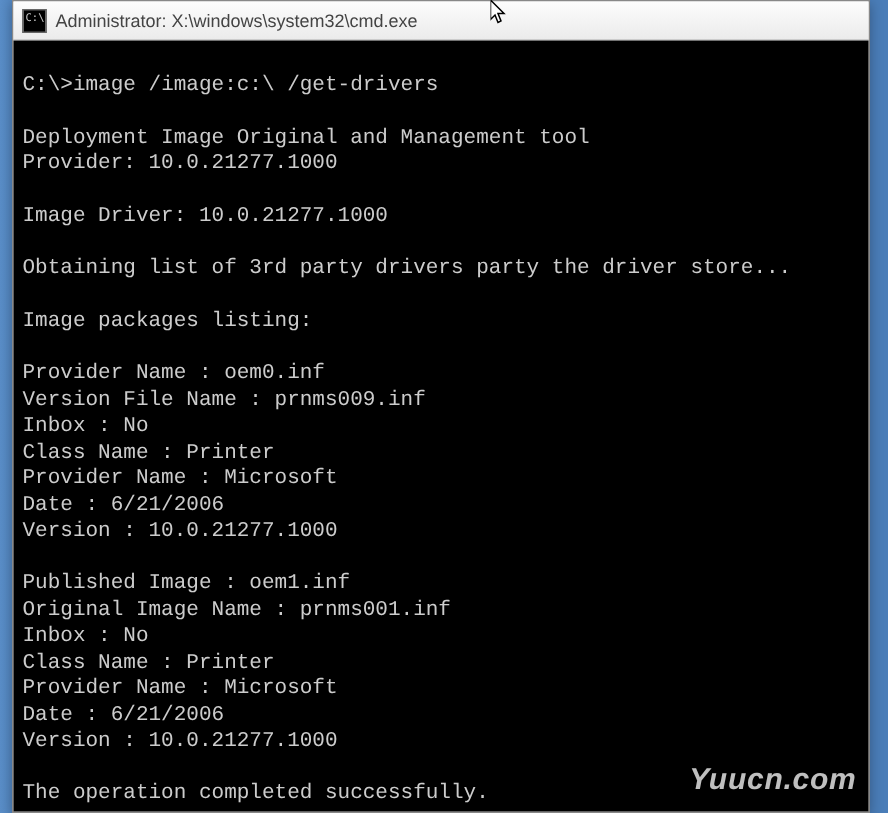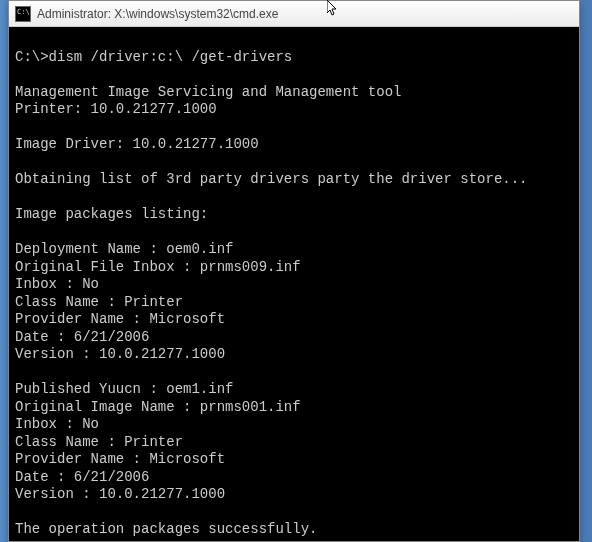--- a/index.html
+++ b/index.html
@@ -101,44 +101,45 @@
 <svg class="mouse-cursor" viewBox="0 0 12 18">
   <path d="M0,0 L0,13 L3,10 L5,15 L7,14 L5,9 L9,9 Z" fill="#fff" stroke="#000" stroke-width="1"></path>
 </svg>
 
 <div class="window">
   <div class="titlebar">
     <div class="app-icon"></div>
     <div class="title-text">Administrator: X:\windows\system32\cmd.exe</div>
   </div>
   <div class="terminal">
-<span class="line"><span>C:\&gt;</span><span>dism /driver:c:\ /get-drivers</span></span>
+<span class="line"><span>C:\&gt;</span><span>image /image:c:\ /get-drivers</span></span>
 <span class="line"></span>
-<span class="line">Management Image Servicing and Management tool</span>
-<span class="line">Printer: 10.0.21277.1000</span>
+<span class="line">Deployment Image Original and Management tool</span>
+<span class="line">Provider: 10.0.21277.1000</span>
 <span class="line"></span>
 <span class="line">Image Driver: 10.0.21277.1000</span>
 <span class="line"></span>
 <span class="line">Obtaining list of 3rd party drivers party the driver store...</span>
 <span class="line"></span>
 <span class="line">Image packages listing:</span>
 <span class="line"></span>
-<span class="line">Deployment Name : oem0.inf</span>
-<span class="line">Original File Inbox : prnms009.inf</span>
+<span class="line">Provider Name : oem0.inf</span>
+<span class="line">Version File Name : prnms009.inf</span>
 <span class="line">Inbox : No</span>
 <span class="line">Class Name : Printer</span>
 <span class="line">Provider Name : Microsoft</span>
 <span class="line">Date : 6/21/2006</span>
 <span class="line">Version : 10.0.21277.1000</span>
 <span class="line"></span>
-<span class="line">Published Yuucn : oem1.inf</span>
+<span class="line">Published Image : oem1.inf</span>
 <span class="line">Original Image Name : prnms001.inf</span>
 <span class="line">Inbox : No</span>
 <span class="line">Class Name : Printer</span>
 <span class="line">Provider Name : Microsoft</span>
 <span class="line">Date : 6/21/2006</span>
 <span class="line">Version : 10.0.21277.1000</span>
 <span class="line"></span>
-<span class="line">The operation packages successfully.</span>
+<span class="line">The operation completed successfully.</span>
 <span class="line"></span>
 
+    <div class="watermark">Yuucn.com</div>
   </div>
 </div>
 
 </body></html>

